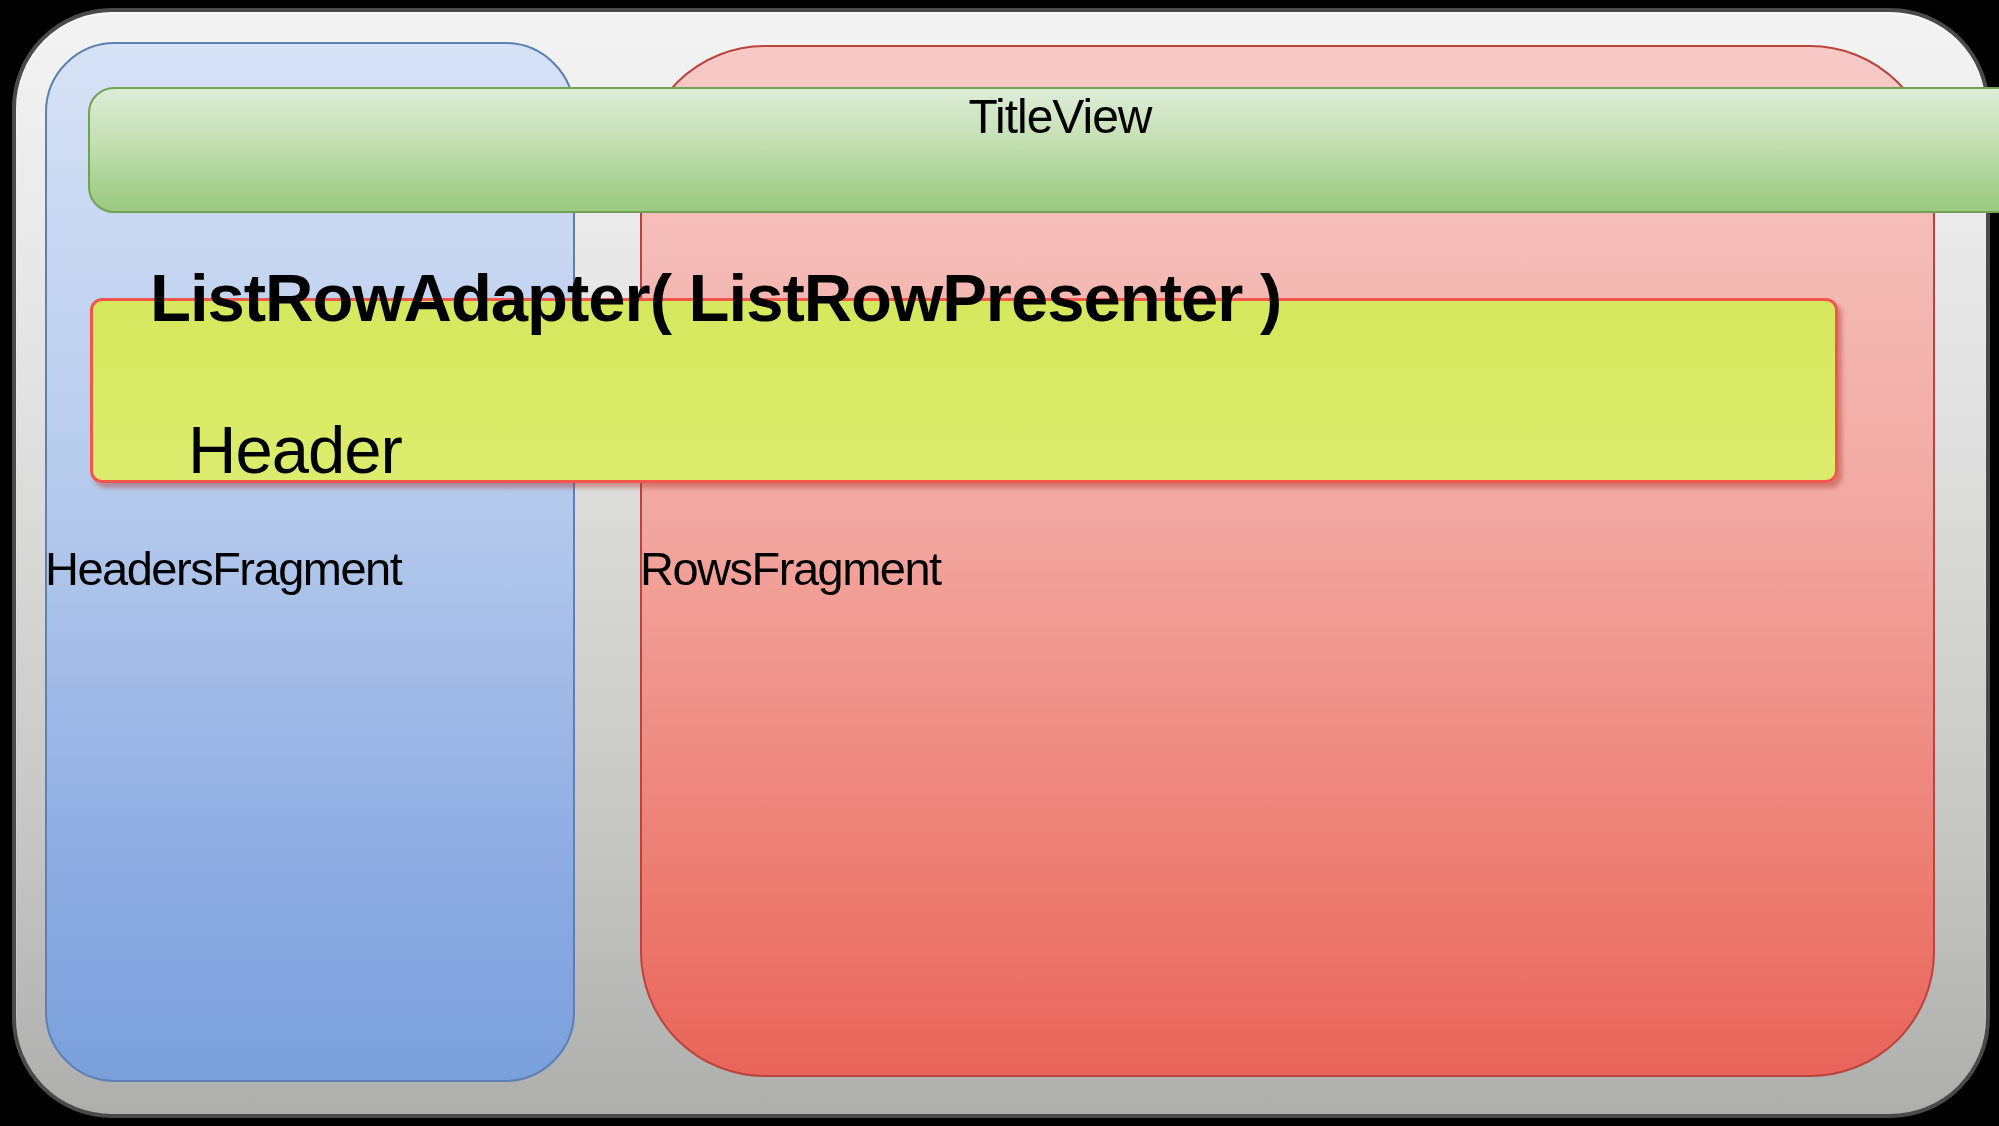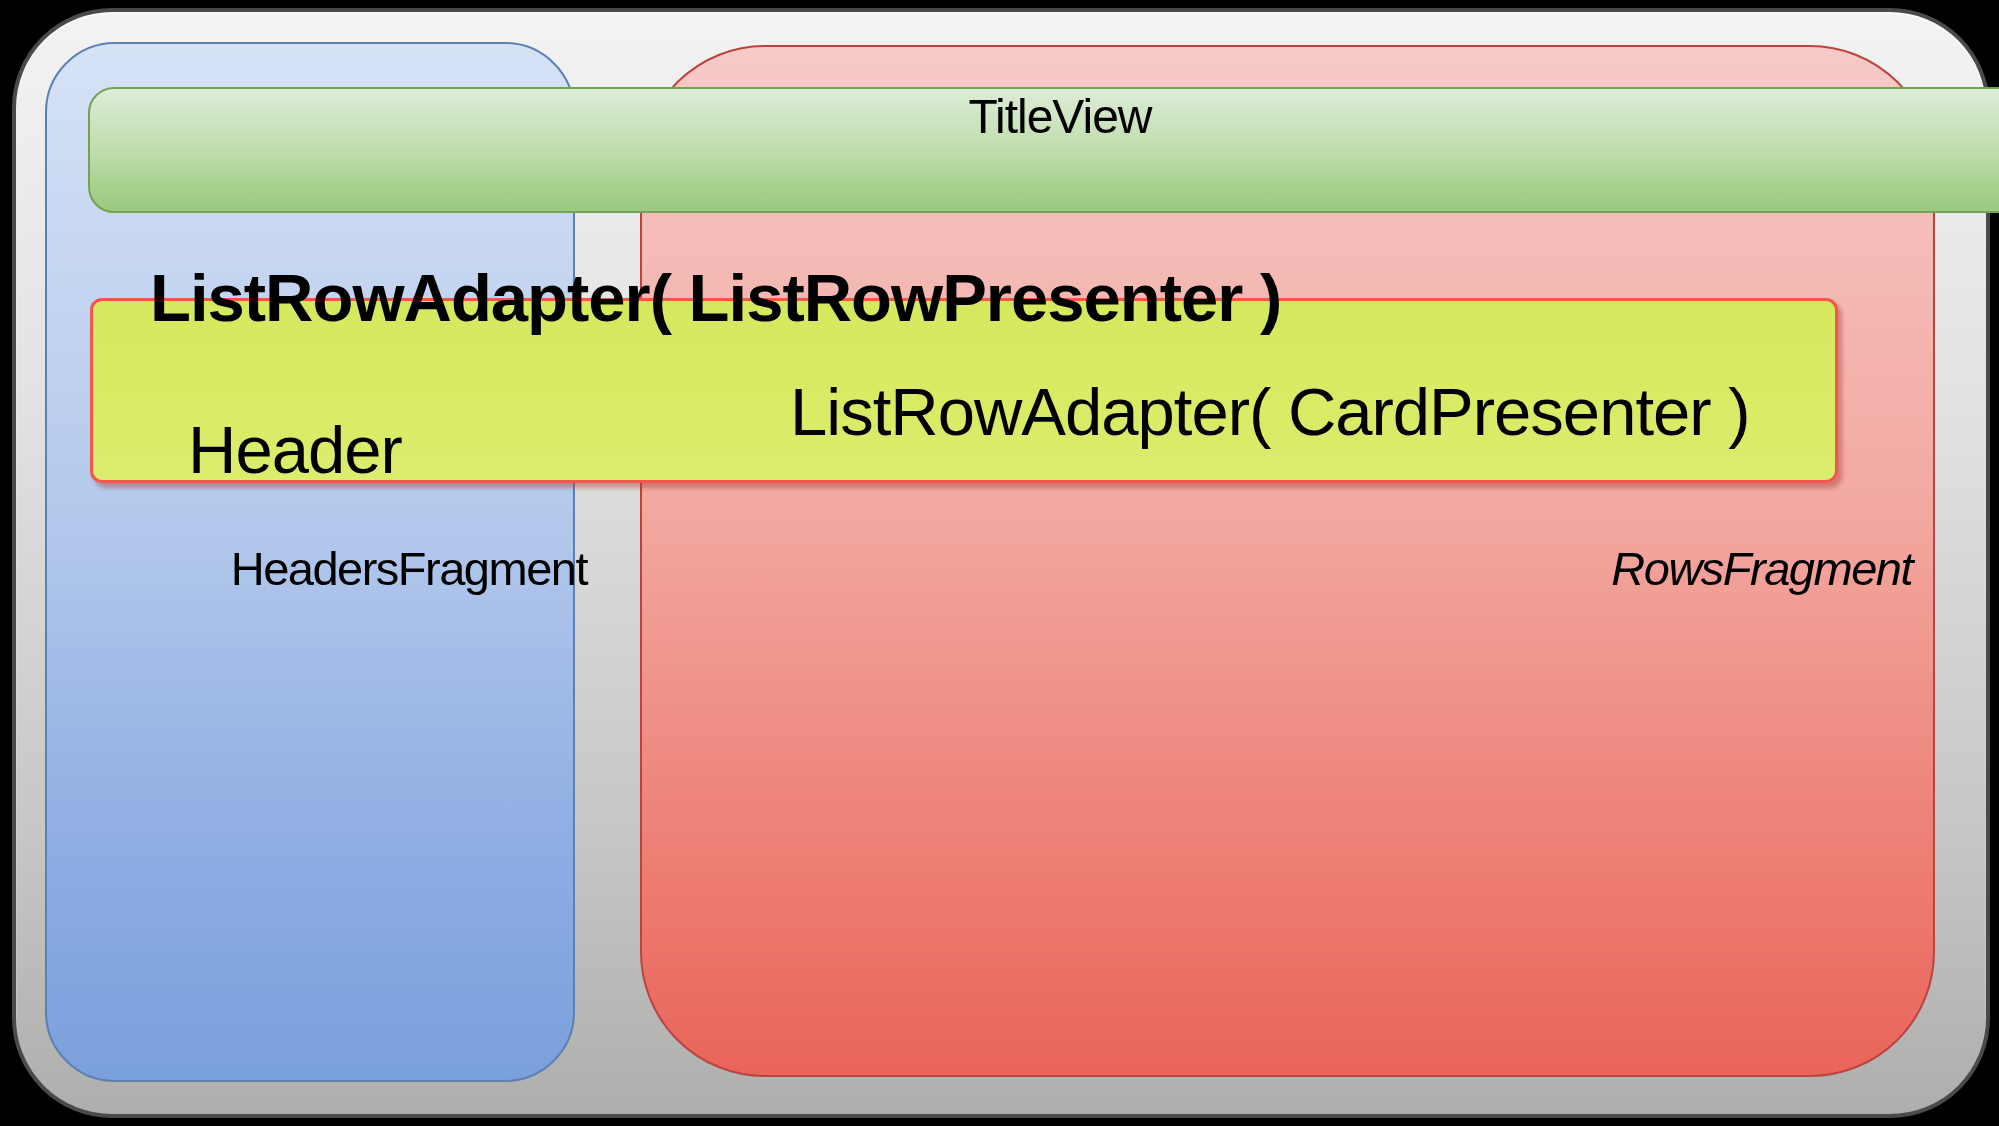--- a/index.html
+++ b/index.html
@@ -77,26 +77,25 @@
   }
   .lrp-text  { left: 150px; top: 264px; font-weight: bold; }
   .hdr-text  { left: 188px; top: 378px; margin-top: 38px; }
   .card-text { left: 790px; top: 378px; }
 
   .frag-label {
     top: 545px;
     font-size: 47px;
     line-height: 48px;
     letter-spacing: -1.5px;
-    text-align: right;
+    text-align: left;
     white-space: nowrap;
-    margin-left: 12px;
   }
   .headers-label { left: 45px;  width: 530px;  }
-  .rows-label    { left: 640px; width: 1260px; font-style: italic; }
+  .rows-label    { left: 640px; width: 1260px; }
 </style>
 </head>
 <body>
 
 <div class="stage">
 
   <div class="abs frame"></div>
 
   <div class="abs headers-box"></div>
 
@@ -105,19 +104,18 @@
   <div class="abs title-bar">
     <span>TitleView</span>
   </div>
 
   <div class="abs row-bar"></div>
 
   <div class="abs big-text lrp-text">ListRowAdapter( ListRowPresenter )</div>
 
   <div class="abs big-text hdr-text">Header</div>
 
-  <div class="abs big-text card-text">ListRowAdapter( CardPresenter )</div>
 
   <div class="abs frag-label headers-label">HeadersFragment</div>
 
   <div class="abs frag-label rows-label">RowsFragment</div>
 
 </div>
 
 </body></html>

